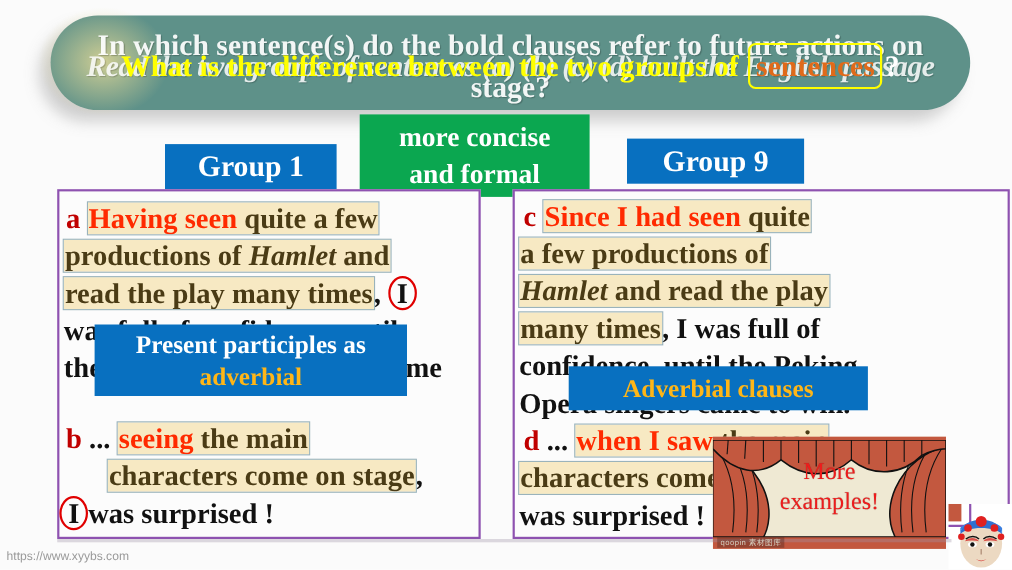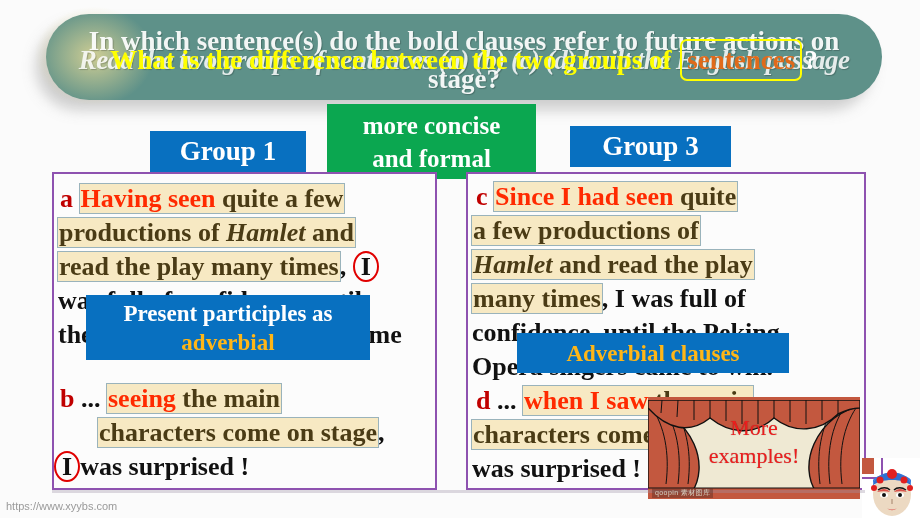--- a/index.html
+++ b/index.html
@@ -102,21 +102,21 @@
   
   .panel {
     position: absolute;
     top: 172px;
     height: 318px;
     border: 2px solid #8e52b0;
     background: #fcfcfc;
     box-sizing: border-box;
   }
   #panel-1 { left: 52px;  width: 385px; }
-  #panel-2 { left: 466px; width: 400px; text-decoration: underline; }
+  #panel-2 { left: 466px; width: 452px; text-decoration: underline; }
 
   .sent {
     position: absolute;
     font-weight: bold;
     font-size: 26px;
     line-height: 34px;
     color: #111111;
     white-space: nowrap;
   }
   .marker { color: #c00000; font-weight: bold; }
@@ -245,21 +245,21 @@
   <div class="lbl" id="label-g1">
     <span>Group 1</span>
   </div>
 
   <div id="label-concise">
     <span>more concise</span>
     <span>and formal</span>
   </div>
 
   <div class="lbl" id="label-g2">
-    <span>Group 3</span>
+    <span>Group 9</span>
   </div>
 
   <div class="panel" id="panel-1">
 
     <div class="sent" style="left:6px; top:8px;">
       <span class="marker">a</span>
       <span class="hl"><span class="redkw">Having seen</span><span> quite a few</span></span>
     </div>
 
     <div class="sent" style="left:4px; top:42px;">

